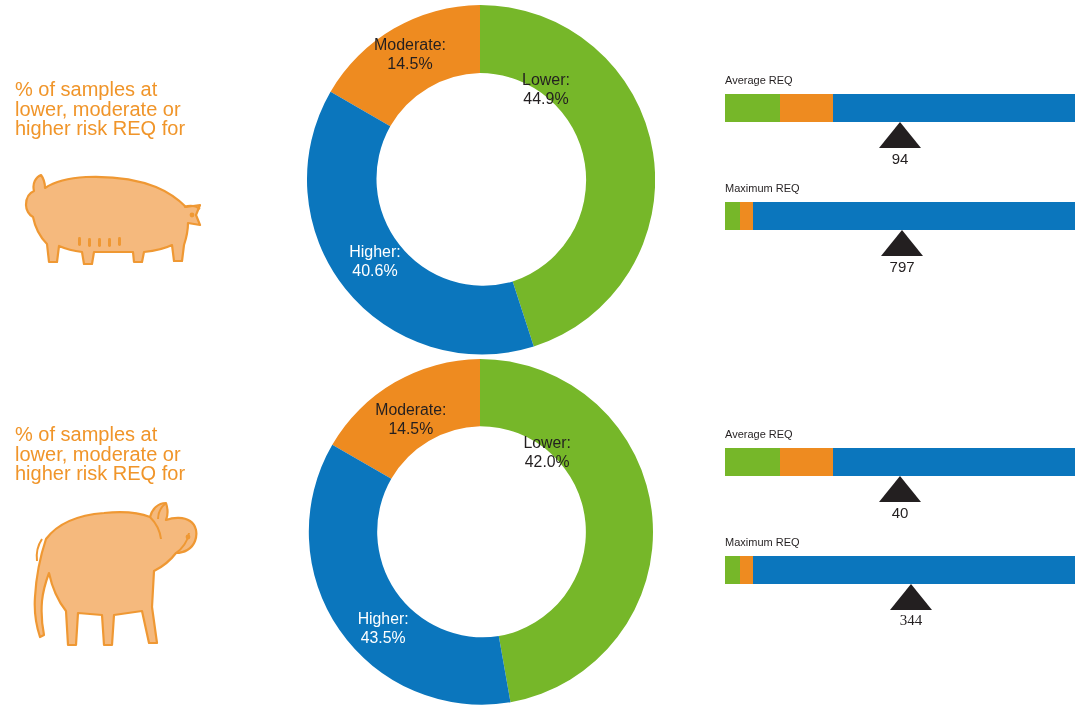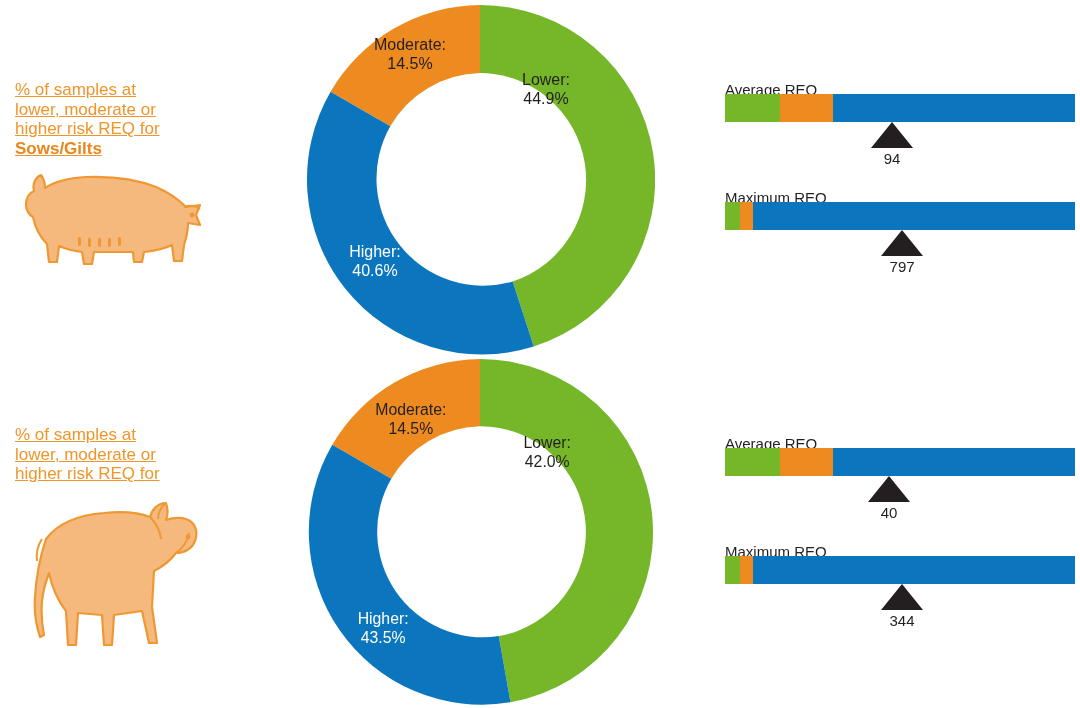--- a/index.html
+++ b/index.html
@@ -13,24 +13,23 @@
     position:relative;
   }
   .section{position:absolute;left:0;width:1080px;height:354px;}
   #section-sows{top:0;}
   #section-calves{top:354px;}
 
   
   .caption-col{position:absolute;left:10px;top:0;width:200px;height:354px;}
   .caption-text{
     position:absolute;left:5px;
-    font-size:17px;line-height:19.5px;
+    font-size:20px;line-height:19.5px;
     color:#f0952a;
     width:190px;
-    text-decoration:underline;
   }
   #caption-sows{top:80px;}
   #caption-calves{top:425px;}
   .caption-text .lead{font-weight:400;display:block;}
   .caption-text .animal{font-weight:700;display:block;color:#e8861c;}
 
   .silhouette{position:absolute;left:6px;}
   #pig-silhouette{top:165px;}
   #cow-silhouette{top:495px;}
 
@@ -39,22 +38,22 @@
   #donut-sows{left:305px;top:5px;width:350px;height:350px;}
   #donut-calves{left:305px;top:359px;width:350px;height:346px;}
 
   
   .bars-col{position:absolute;width:360px;}
   #bars-sows{left:720px;top:70px;}
   #bars-calves{left:720px;top:424px;}
 
   .bar-group{position:relative;width:360px;height:108px;}
   .bar-title{
-    font-size:15px;color:#231f20;
-    position:absolute;left:5px;top:11px;white-space:nowrap;
+    font-size:11px;color:#231f20;
+    position:absolute;left:5px;top:4px;white-space:nowrap;
   }
   .bar-track{
     position:absolute;left:5px;top:24px;
     width:350px;height:28px;
     display:flex;overflow:hidden;
   }
   .seg{height:100%;}
   .seg-lower{background:#76b729;}
   .seg-moderate{background:#ee8b20;}
   .seg-higher{background:#0b76bd;}
@@ -77,21 +76,20 @@
 </head>
 <body>
 
 <div class="section" id="section-sows">
 
   <div class="caption-col">
     <div class="caption-text" id="caption-sows">
       <span class="lead">% of samples at</span>
       <span class="lead">lower, moderate or</span>
       <span class="lead">higher risk REQ for</span>
-      <span class="animal">Sows/Gilts</span>
     </div>
 
     <svg class="silhouette" id="pig-silhouette" width="190" height="105" viewBox="0 0 190 105">
       <path d="M18,26 C16,18 20,12 25,10 C28,14 29,19 29,23
                C38,17 52,13 70,12 C95,11 120,14 140,22
                C152,27 162,34 170,42 L184,40 L180,50 L184,60 L172,58
                C172,66 170,74 168,80 L166,96 L158,96 L156,80
                C148,84 138,86 128,87 L126,97 L118,97 L117,87
                L78,87 L76,99 L68,99 L66,87 C58,86 50,84 43,81
                L41,97 L33,97 L31,79 C24,72 19,62 17,52
@@ -130,21 +128,21 @@
 
   <div class="bars-col" id="bars-sows">
 
     <div class="bar-group">
       <div class="bar-title">Average REQ</div>
       <div class="bar-track">
         <div class="seg seg-lower" style="width: 15.7%;"></div>
         <div class="seg seg-moderate" style="width: 15.2%;"></div>
         <div class="seg seg-higher" style="width: 69.1%;"></div>
       </div>
-      <div class="marker" style="left: 172px;">
+      <div class="marker" style="left: 180px;">
         <div class="tri"></div>
         <div class="val">94</div>
       </div>
     </div>
 
     <div class="bar-group">
       <div class="bar-title">Maximum REQ</div>
       <div class="bar-track">
         <div class="seg seg-lower" style="width: 4.3%;"></div>
         <div class="seg seg-moderate" style="width: 3.7%;"></div>
@@ -209,33 +207,33 @@
 
   <div class="bars-col" id="bars-calves" style="left:720px;top:70px;">
 
     <div class="bar-group">
       <div class="bar-title">Average REQ</div>
       <div class="bar-track">
         <div class="seg seg-lower" style="width: 15.7%;"></div>
         <div class="seg seg-moderate" style="width: 15.2%;"></div>
         <div class="seg seg-higher" style="width: 69.1%;"></div>
       </div>
-      <div class="marker" style="left: 169px; align-items: center;">
+      <div class="marker" style="left: 180px; align-items: center;">
         <div class="tri"></div>
         <div class="val">40</div>
       </div>
     </div>
 
     <div class="bar-group">
       <div class="bar-title">Maximum REQ</div>
       <div class="bar-track">
         <div class="seg seg-lower" style="width: 4.3%;"></div>
         <div class="seg seg-moderate" style="width: 3.7%;"></div>
         <div class="seg seg-higher" style="width: 92%;"></div>
       </div>
-      <div class="marker" style="left: 182px;">
+      <div class="marker" style="left: 191px; font-family: Liberation Serif, serif;">
         <div class="tri"></div>
         <div class="val">344</div>
       </div>
     </div>
 
   </div>
 </div>
 
 </body></html>

